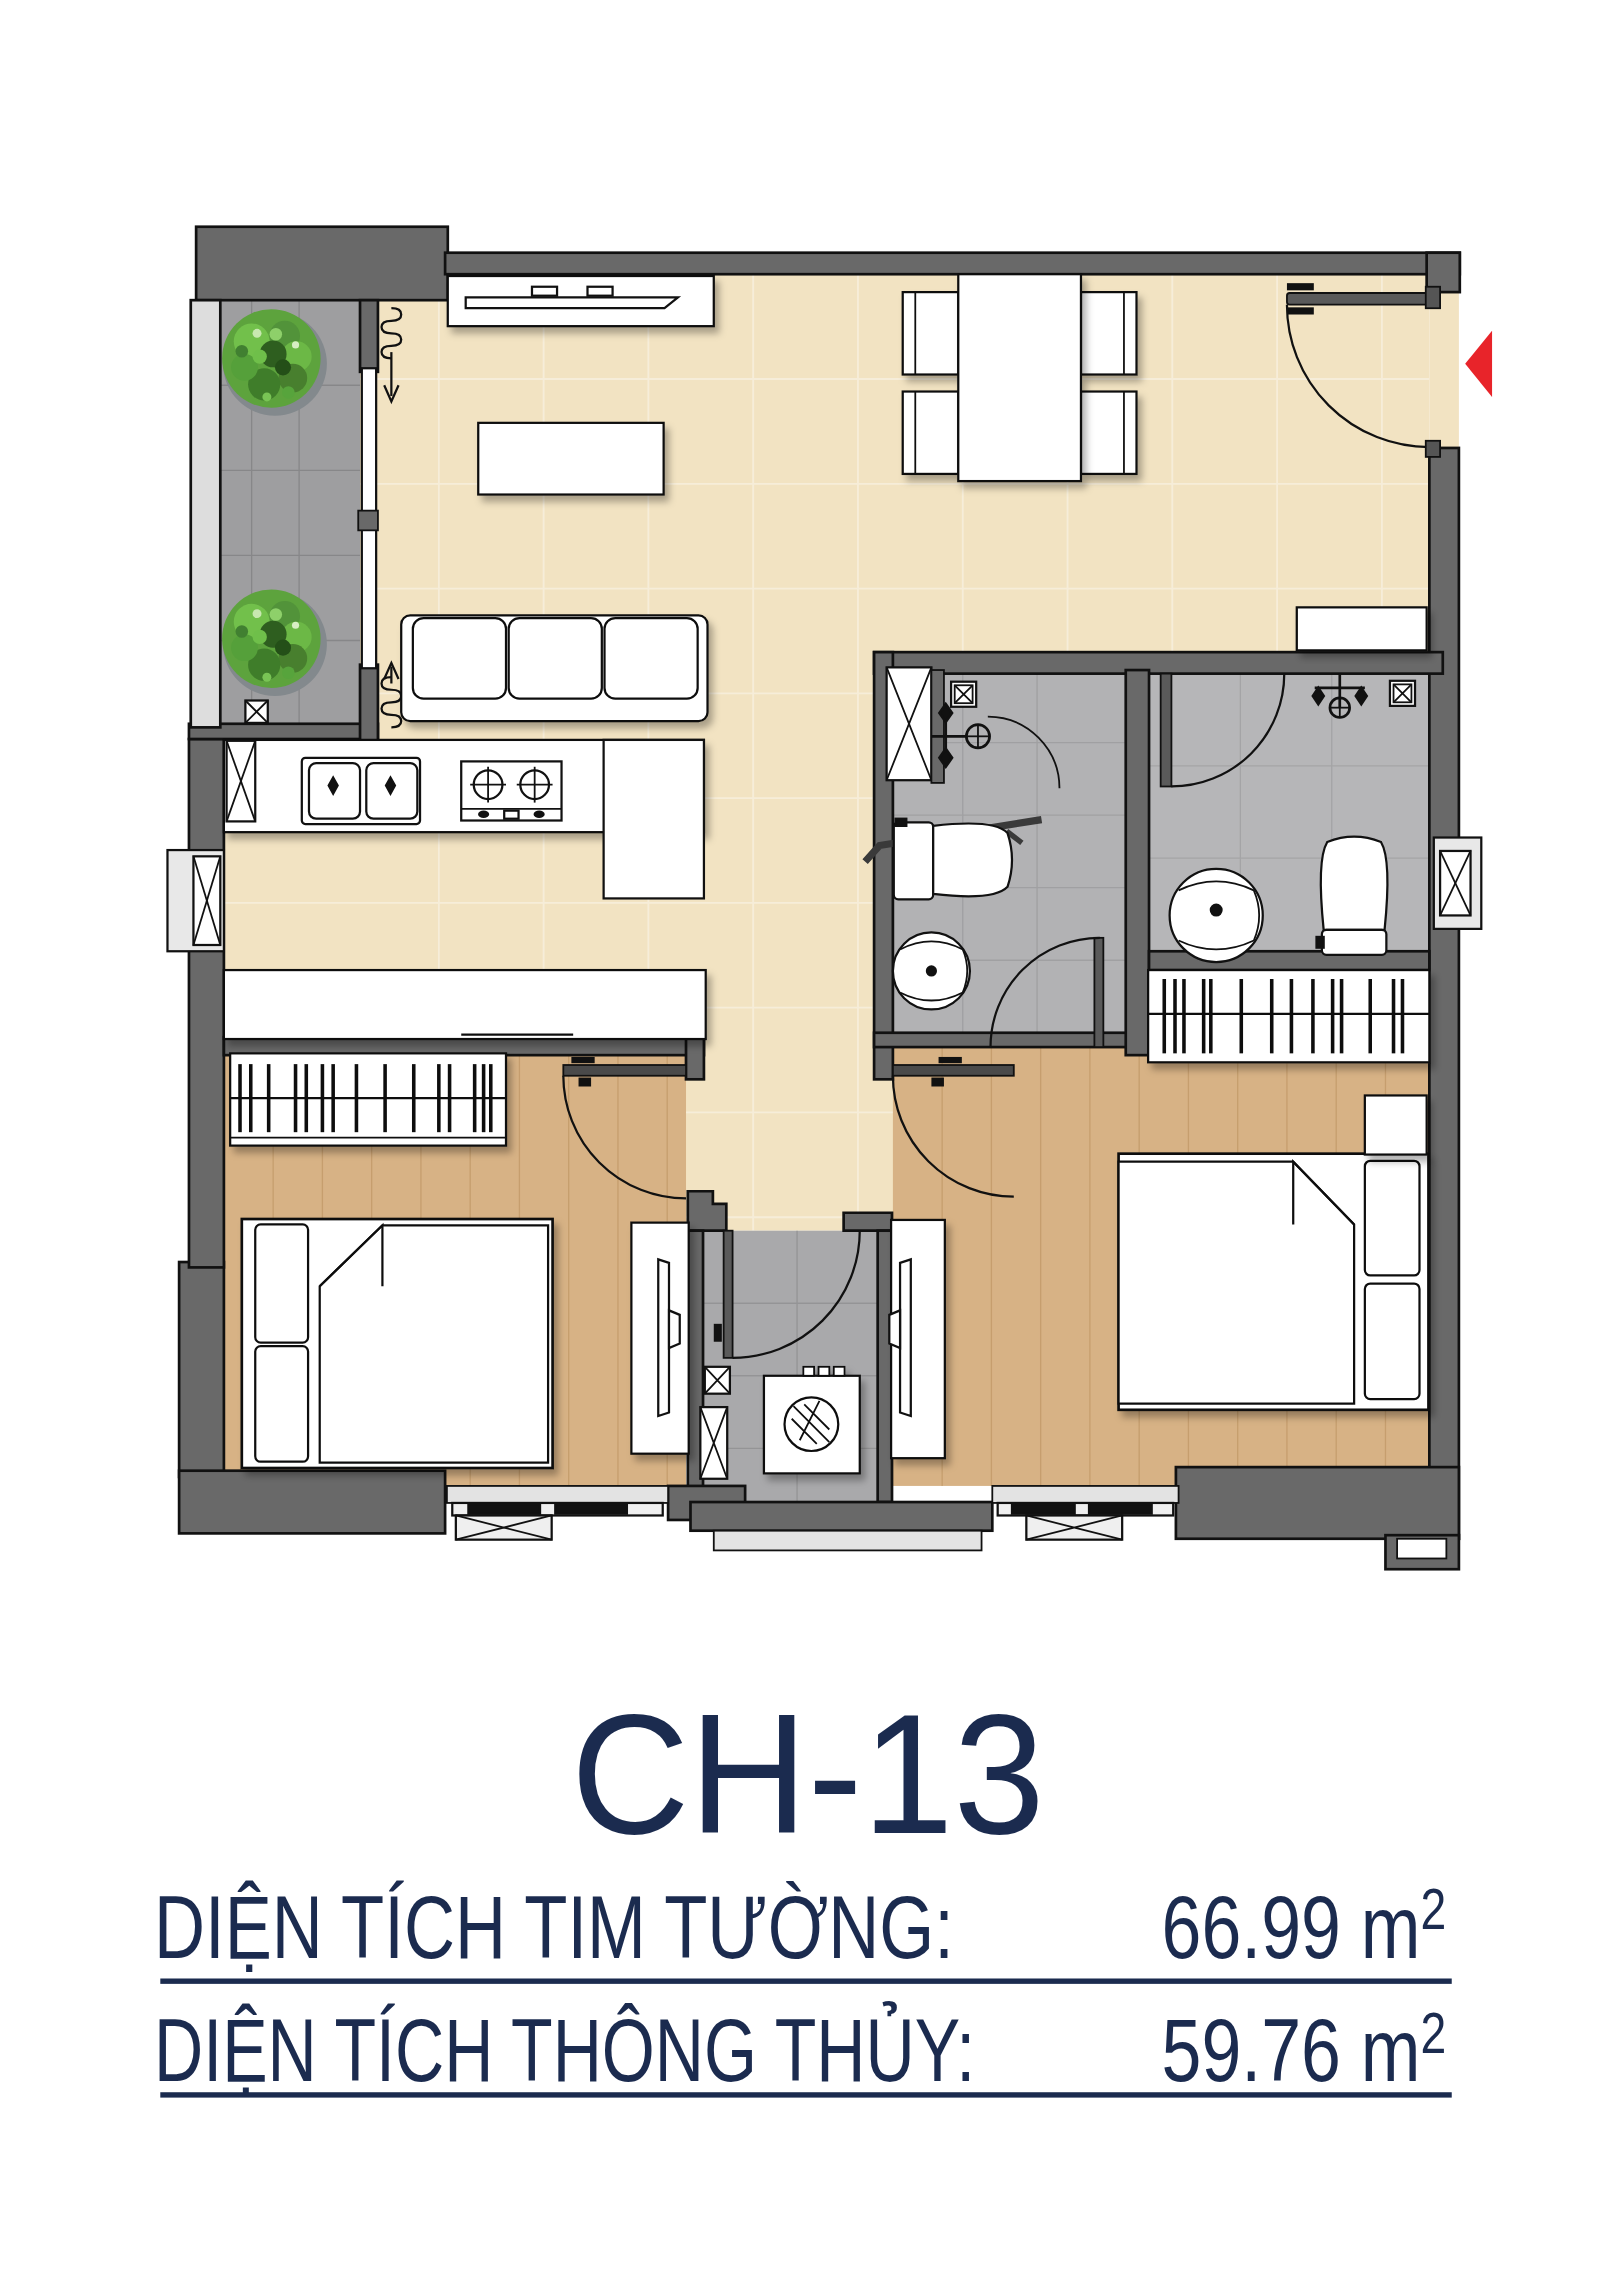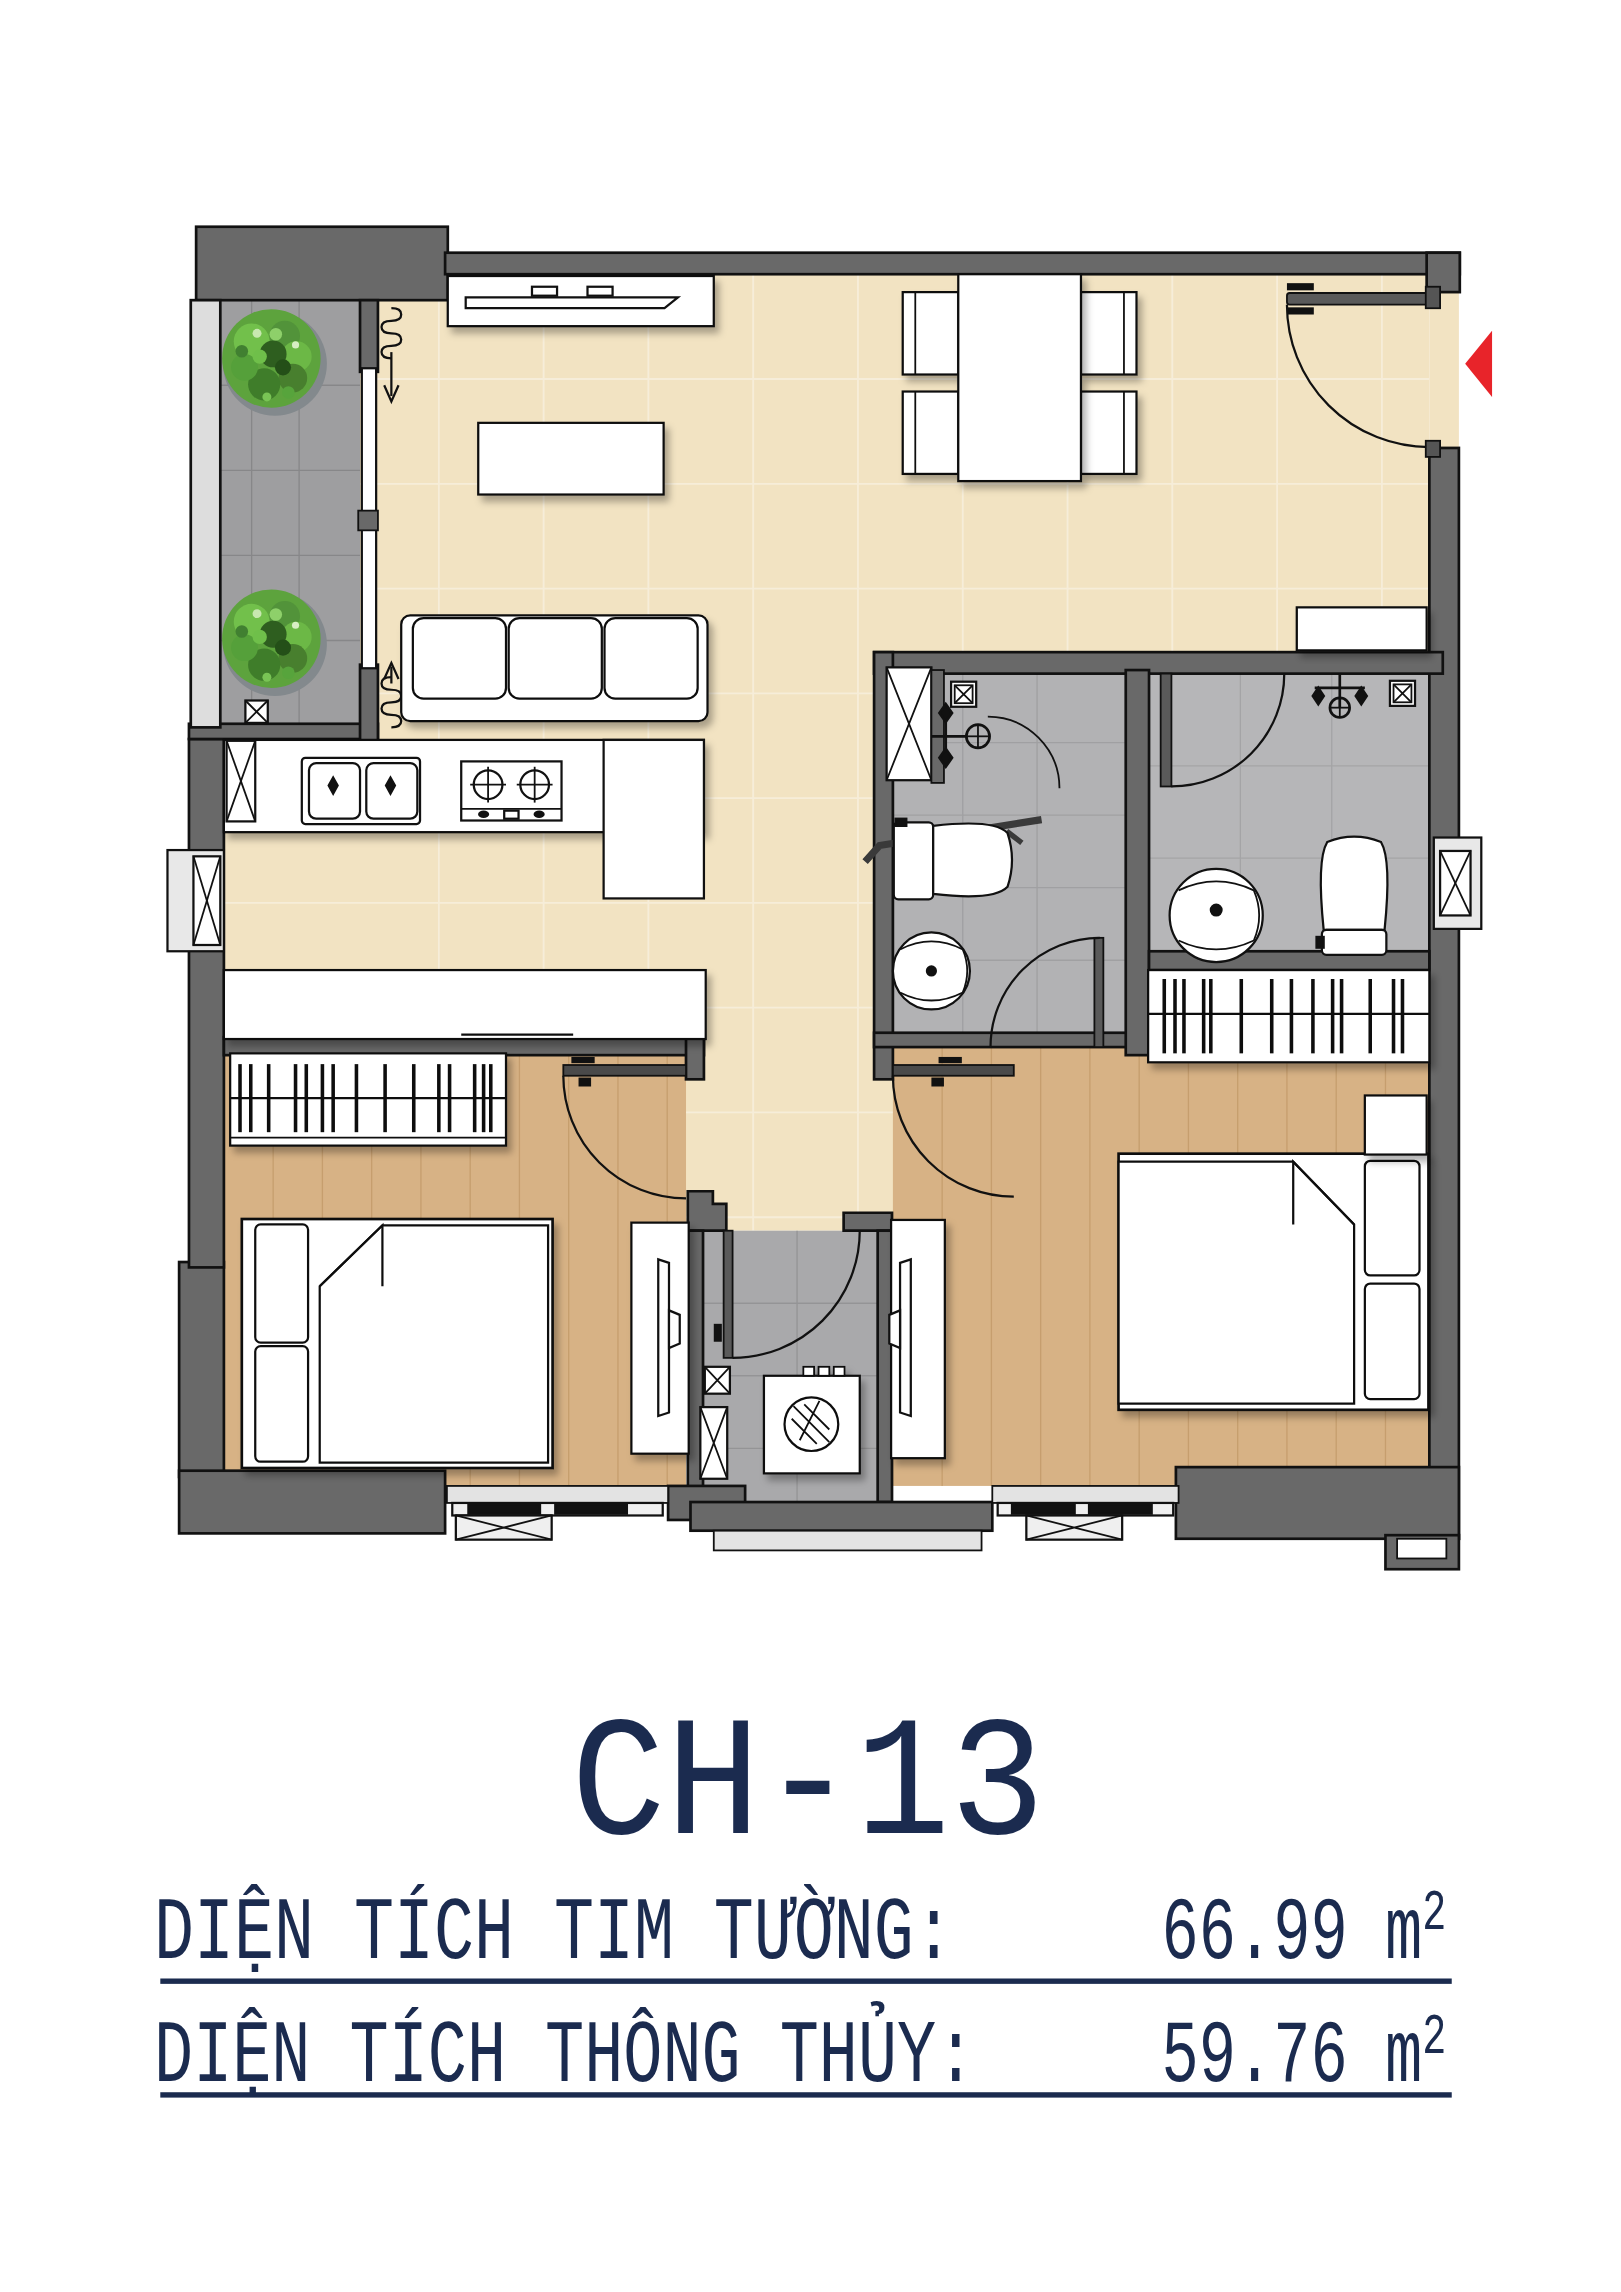--- a/index.html
+++ b/index.html
@@ -1,17 +1,17 @@
 <!DOCTYPE html>
 <html style="font-size:14.3px"><head>
 <meta charset="utf-8">
 <style>
 html,body{margin:0;padding:0;background:#ffffff;}
 #page{position:relative;width:1621px;height:2293px;background:#ffffff;overflow:hidden;
-font-family:Liberation Mono, monospace;text-align:center;}
+font-family:Liberation Sans, sans-serif;text-align:center;}
 svg{position:absolute;left:0;top:0;}
 </style>
 </head>
 <body>
 <div id="page">
 <svg width="1621" height="2293" viewBox="0 0 1810 2560">
 <defs>
 <filter id="ds" x="-20%" y="-20%" width="150%" height="150%">
 <feDropShadow dx="5" dy="7" stdDeviation="4" flood-color="#000" flood-opacity="0.30"></feDropShadow>
 </filter>

